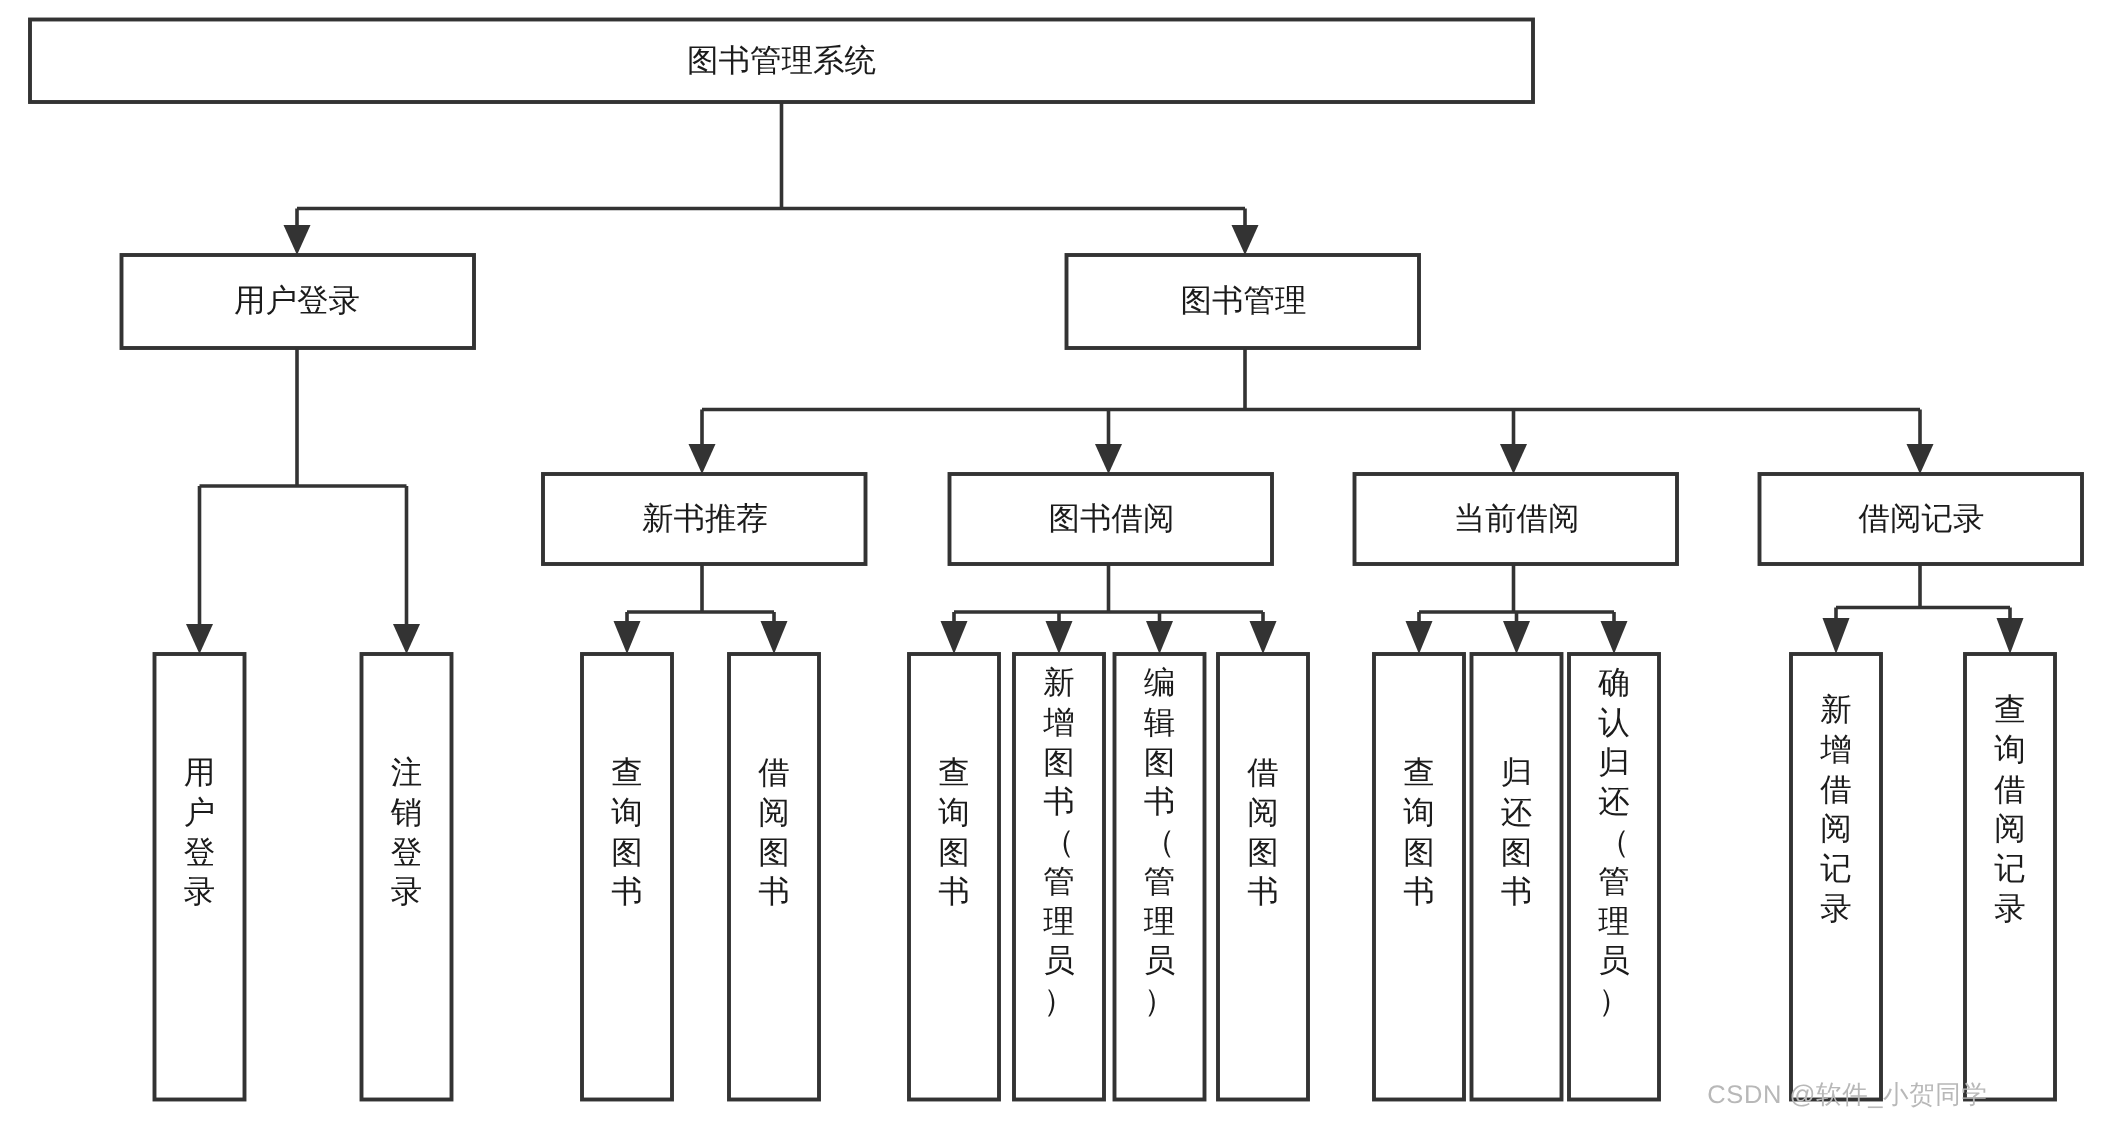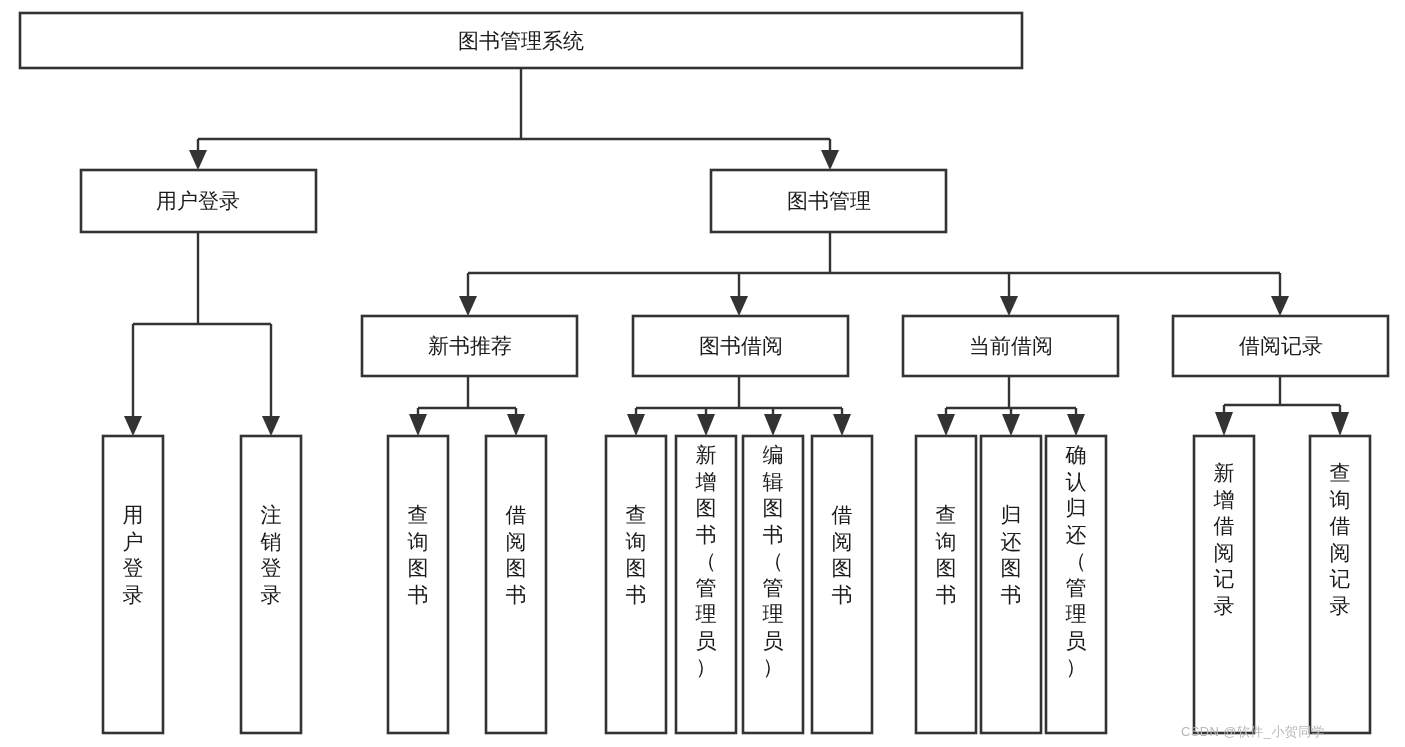--- a/index.html
+++ b/index.html
@@ -52,21 +52,21 @@
     font-family: "Liberation Sans", "DejaVu Sans", sans-serif;
     font-size: 21px;
     fill: #1b1b1b;
     text-anchor: middle;
   }
   .watermark {
     position: absolute;
     right: 12px;
     bottom: 6px;
     font-family: "Liberation Sans", "DejaVu Sans", sans-serif;
-    font-size: 13px;
+    font-size: 17px;
     color: #b8b8b8;
     letter-spacing: 0.4px;
     user-select: none;
     white-space: nowrap;
   }
 </style>
 </head>
 <body>
 
 <div id="diagram-root">

